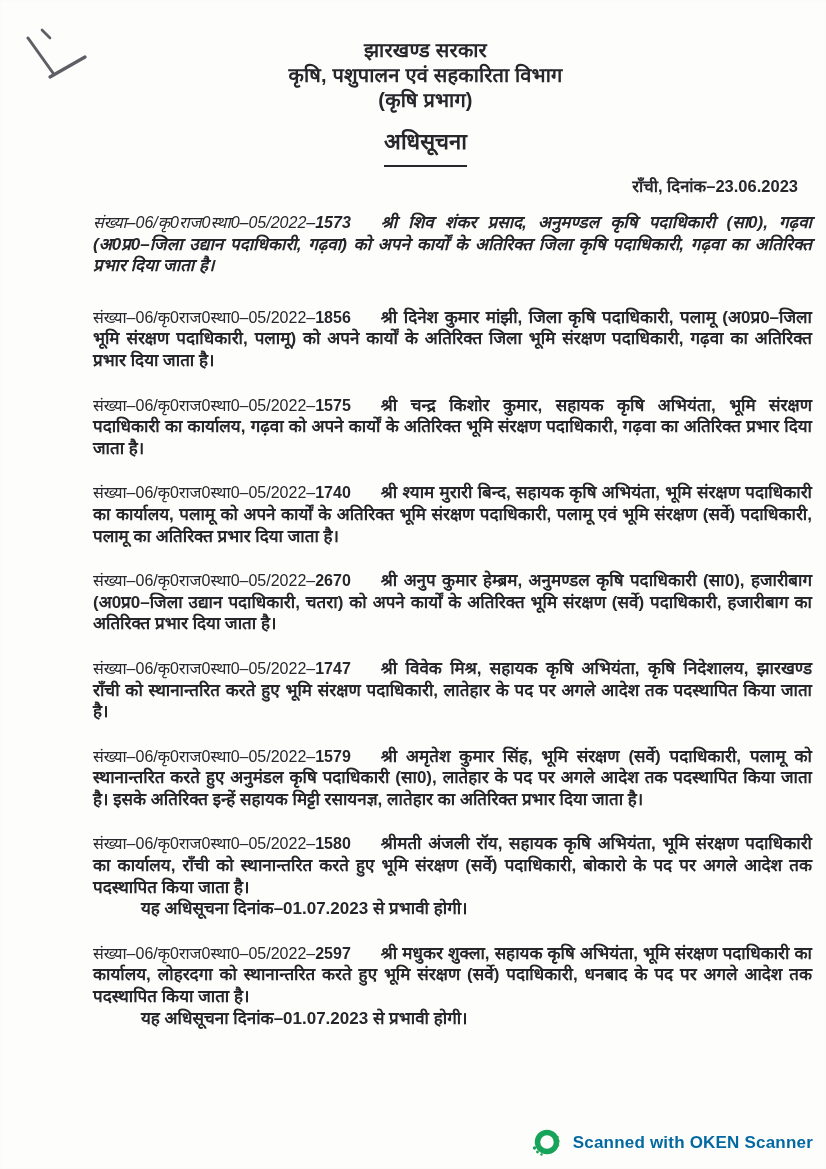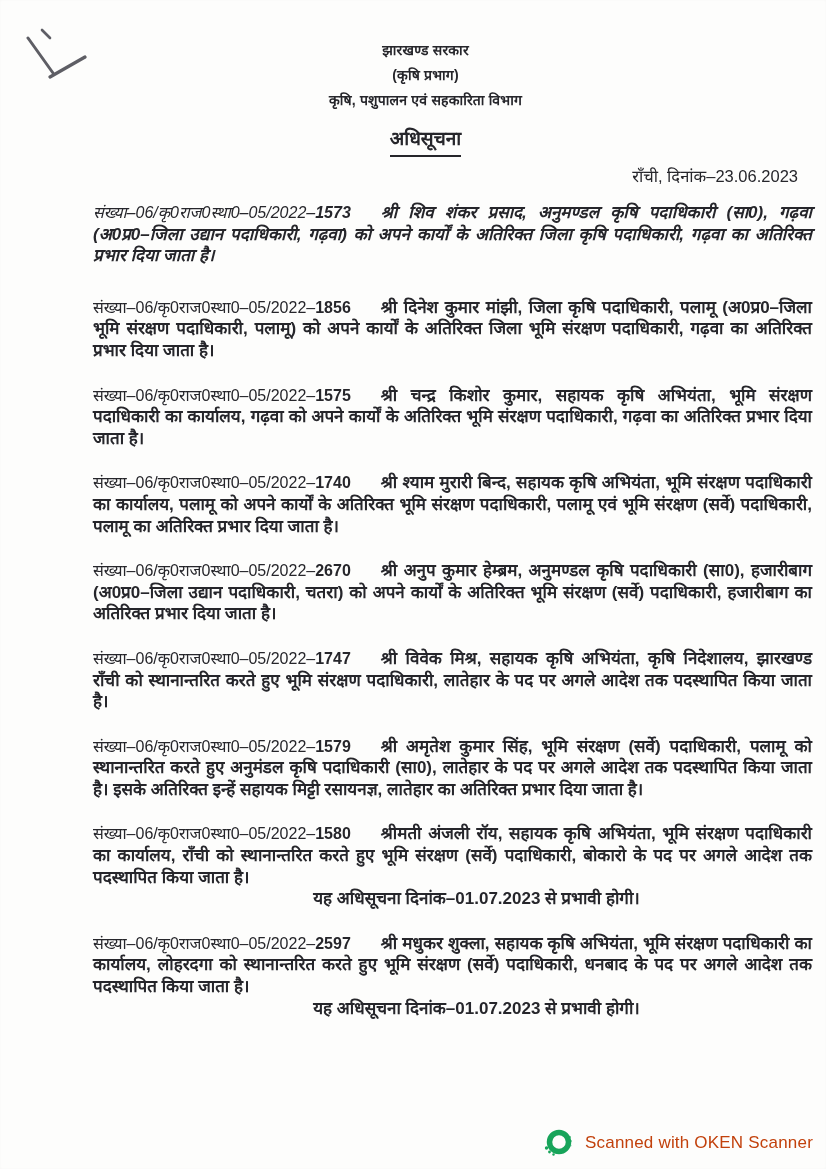--- a/index.html
+++ b/index.html
@@ -11,69 +11,69 @@
     overflow:hidden;
     font-family:"Liberation Sans", sans-serif;
     color:#26262b;
     box-shadow:inset 0 0 2px rgba(0,0,0,.04);
   }
   .pen-mark { position:absolute; left:20px; top:22px; opacity:.82; }
 
   .content { position:absolute; left:93px; top:38px; width:719px; }
 
   .doc-header { position:relative; left:-27px; text-align:center; }
-  .doc-header div { font-size:14px; font-weight:700; line-height:25px; letter-spacing:.2px; }
+  .doc-header div { font-size:20px; font-weight:700; line-height:25px; letter-spacing:.2px; }
 
   .doc-title-wrap { position:relative; left:-27px; text-align:center; margin-top:12px; }
   .doc-title {
     display:inline-block;
-    font-size:19px; font-weight:700;
+    font-size:22px; font-weight:700;
     border-bottom:2px solid #26262b;
-    padding-bottom:4px;
+    padding-bottom:10px;
   }
 
   .dateline {
     text-align:right; padding-right:14px; margin-top:7px;
-    font-size:16.5px; font-weight:400;
+    font-size:16.5px; font-weight:700;
   }
 
   .paras { margin-top:15px; }
   .para { margin:0 0 23px 0; font-size:17px; line-height:21.6px; }
   .para.gap-lg { margin-bottom:30px;font-style:italic; }
   .ptext { margin:0; text-align:justify; font-weight:600; }
   .ref { font-weight:400; font-size:16px; white-space:nowrap; }
   .ref b { font-weight:700; }
   .refgap { display:inline-block; width:30px; }
-  .note { margin:0; padding-left:48px; font-weight:600;text-align:center; }
+  .note { margin:0; padding-left:48px; font-weight:600; }
 
   .scan-footer {
     position:absolute; right:13px; bottom:10px;
     display:flex; align-items:center; gap:11px;
   }
   .scan-footer .label {
-    font-size:17px; font-weight:400; color:#c2410c; letter-spacing:.2px;
+    font-size:17px; font-weight:700; color:#0369a1; letter-spacing:.2px;
   }
 </style>
 </head>
 <body>
 
 <div class="page">
 
   <svg class="pen-mark" width="70" height="60" viewBox="0 0 70 60">
     <path d="M22 8 L30 16" stroke="#3c3c44" stroke-width="2.6" stroke-linecap="round" fill="none"></path>
     <path d="M8 16 L33 51" stroke="#3c3c44" stroke-width="3" stroke-linecap="round" fill="none"></path>
     <path d="M30 55 L65 35" stroke="#3c3c44" stroke-width="3.2" stroke-linecap="round" fill="none"></path>
   </svg>
 
   <div class="content">
 
     <div class="doc-header">
       <div>झारखण्ड सरकार</div>
+      <div>कृषि, पशुपालन एवं सहकारिता विभाग</div>
       <div>(कृषि प्रभाग)</div>
-      <div>कृषि, पशुपालन एवं सहकारिता विभाग</div>
     </div>
 
     <div class="doc-title-wrap">
       <span class="doc-title">अधिसूचना</span>
     </div>
 
     <div class="dateline">राँची, दिनांक–23.06.2023</div>
 
     <div class="paras">
 

